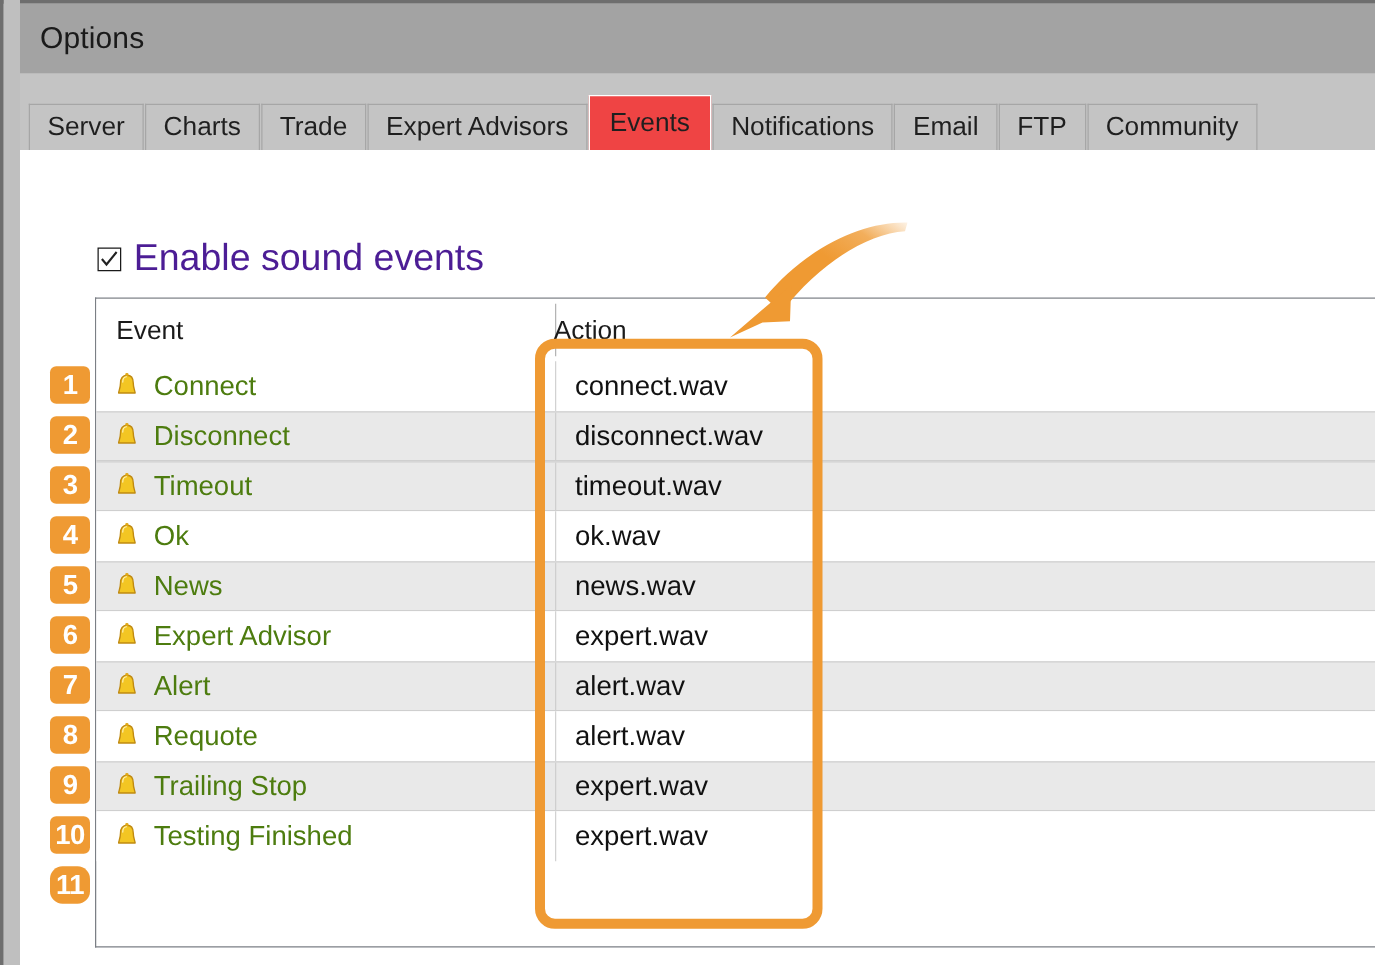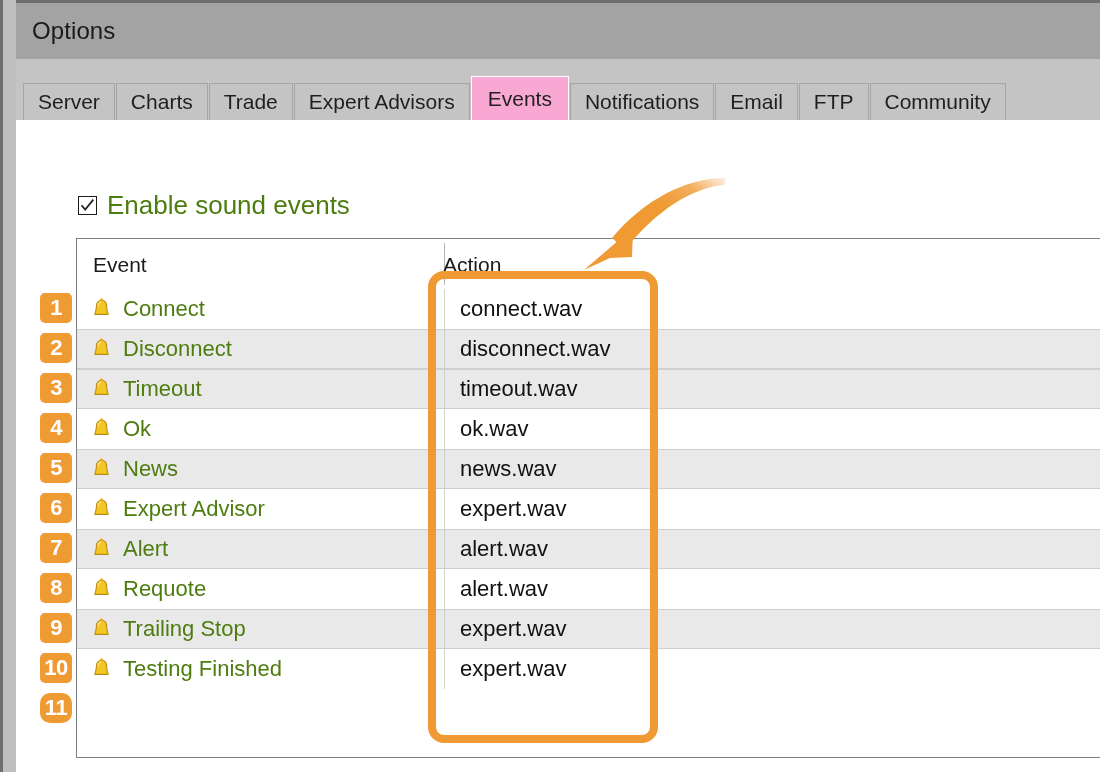--- a/index.html
+++ b/index.html
@@ -87,21 +87,21 @@
     padding: 12px 14px;
     display: flex;
     align-items: center;
     font-size: 21px;
     color: #1f1f1f;
     box-sizing: border-box;
     height: 37px;
     white-space: nowrap;
   }
   .tab.active {
-    background: #f9a8d4;
+    background: #ef4444;
     border-color: #ffffff;
     height: 44px;
     margin-top: -7px;
     position: relative;
     z-index: 4;
     padding: 0 16px;
     align-items: center;
   }
 
   
@@ -129,22 +129,22 @@
     height: 19px;
     border: 1px solid #1a1a1a;
     background: #ffffff;
     box-sizing: border-box;
     position: relative;
     flex: none;
   }
   .checkbox-box svg { position: absolute; left: 1px; top: 1px; }
   .checkbox-label {
     margin-left: 10px;
-    font-size: 26px;
-    color: #4d7c0f;
+    font-size: 30px;
+    color: #4c1d95;
   }
 
   
   .table-wrap {
     position: absolute;
     left: 76px;
     top: 238px;
     width: 1024px;
     height: 520px;
     border: 1px solid #7b7f85;

